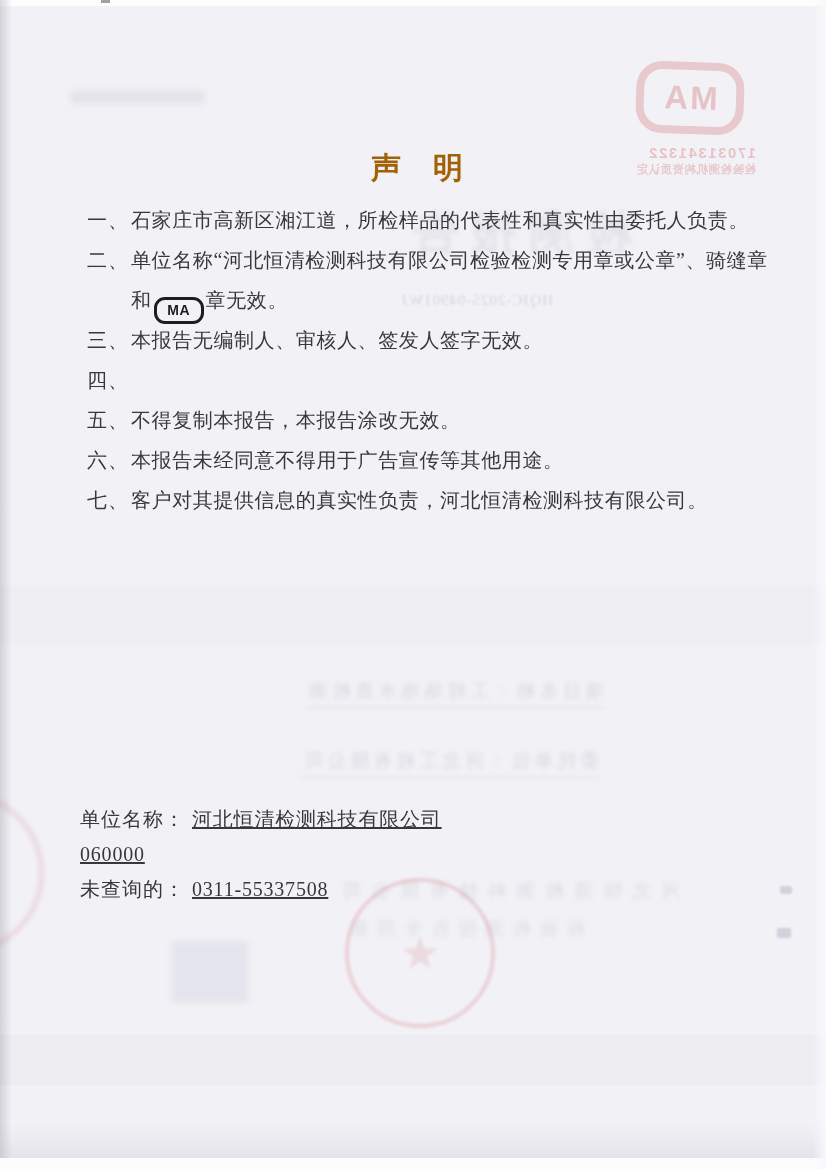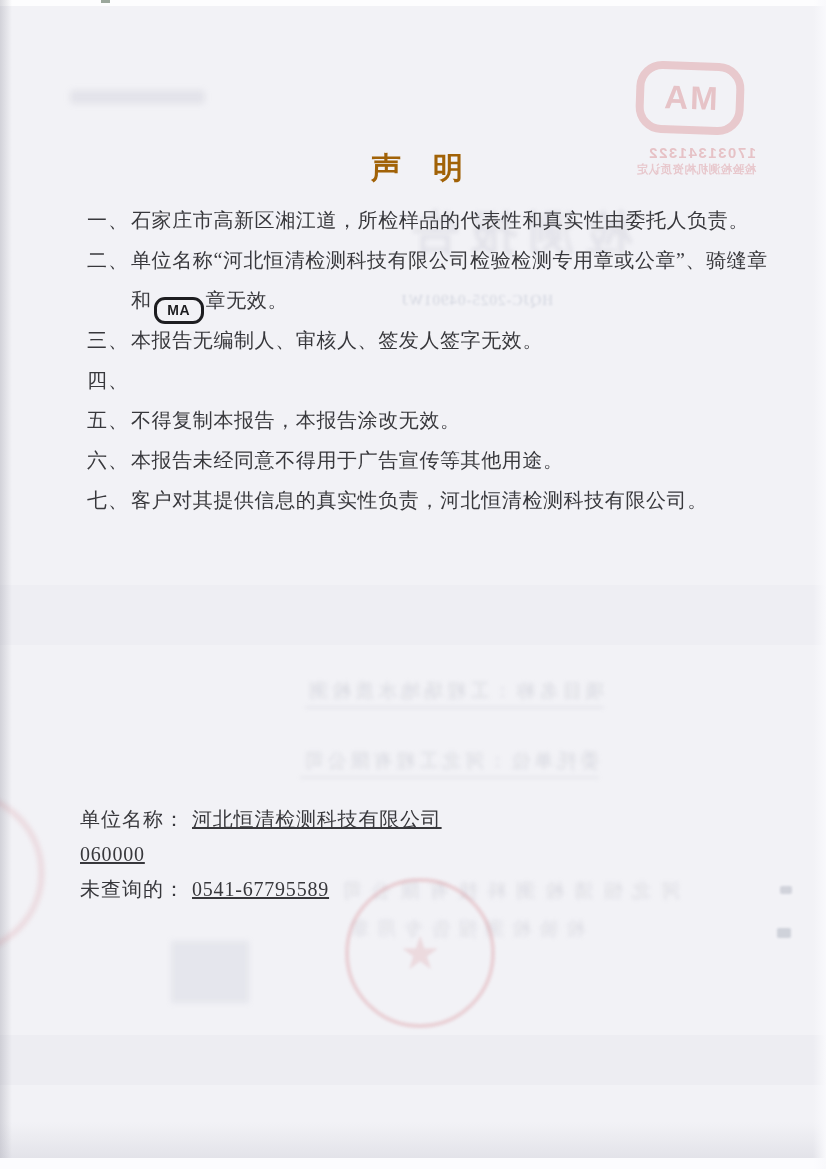--- a/index.html
+++ b/index.html
@@ -184,17 +184,17 @@
       <span class="c-label">单位名称：</span>
       <span class="c-value">河北恒清检测科技有限公司</span>
     </div>
     <div class="c-row">
     </div>
     <div class="c-row">
       <span class="c-value">060000</span>
     </div>
     <div class="c-row">
       <span class="c-label">未查询的：</span>
-      <span class="c-value">0541-67795589</span>
+      <span class="c-value">0311-55337508</span>
     </div>
   </div>
 
 </div>
 
 </body></html>

